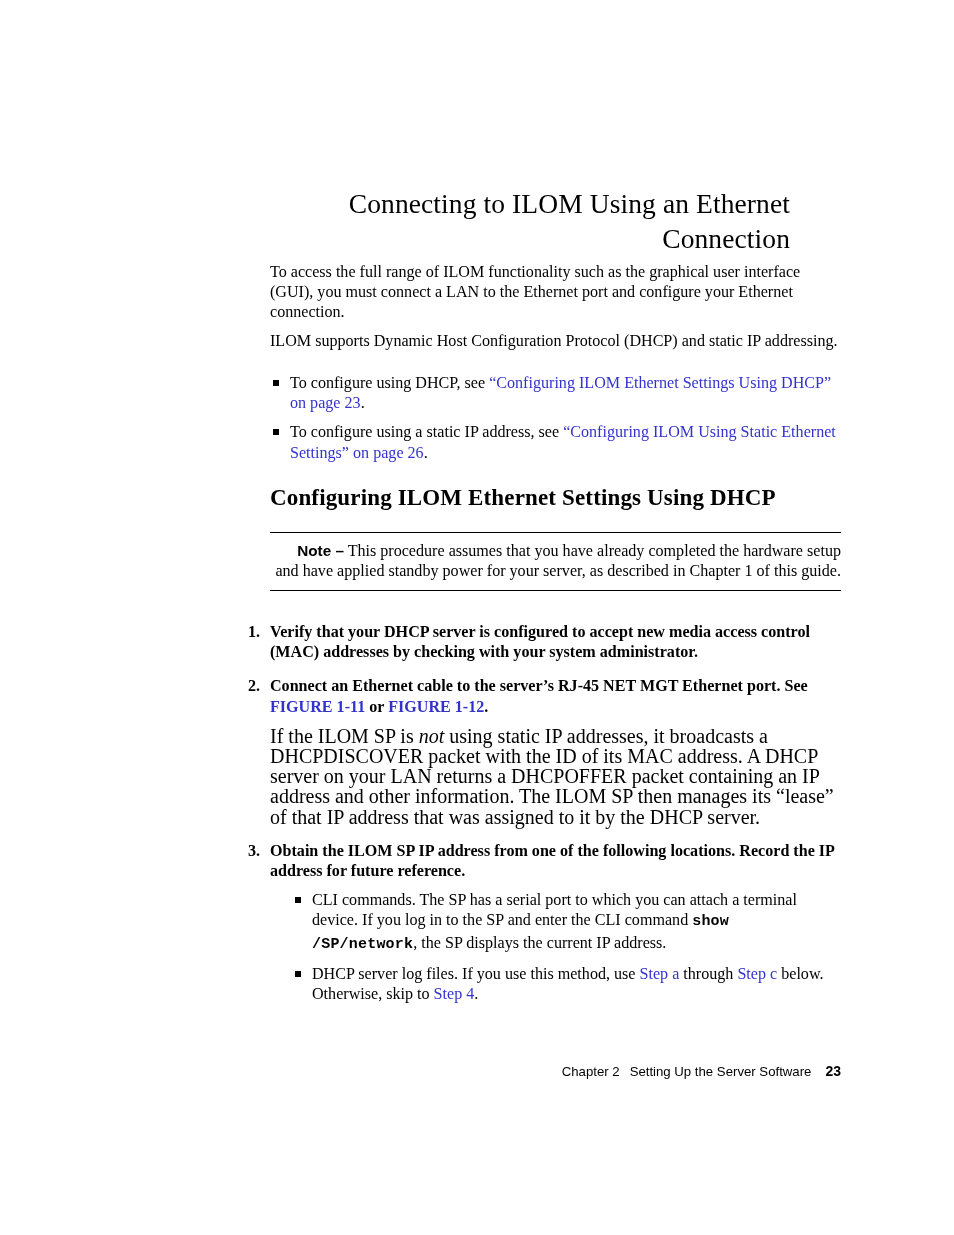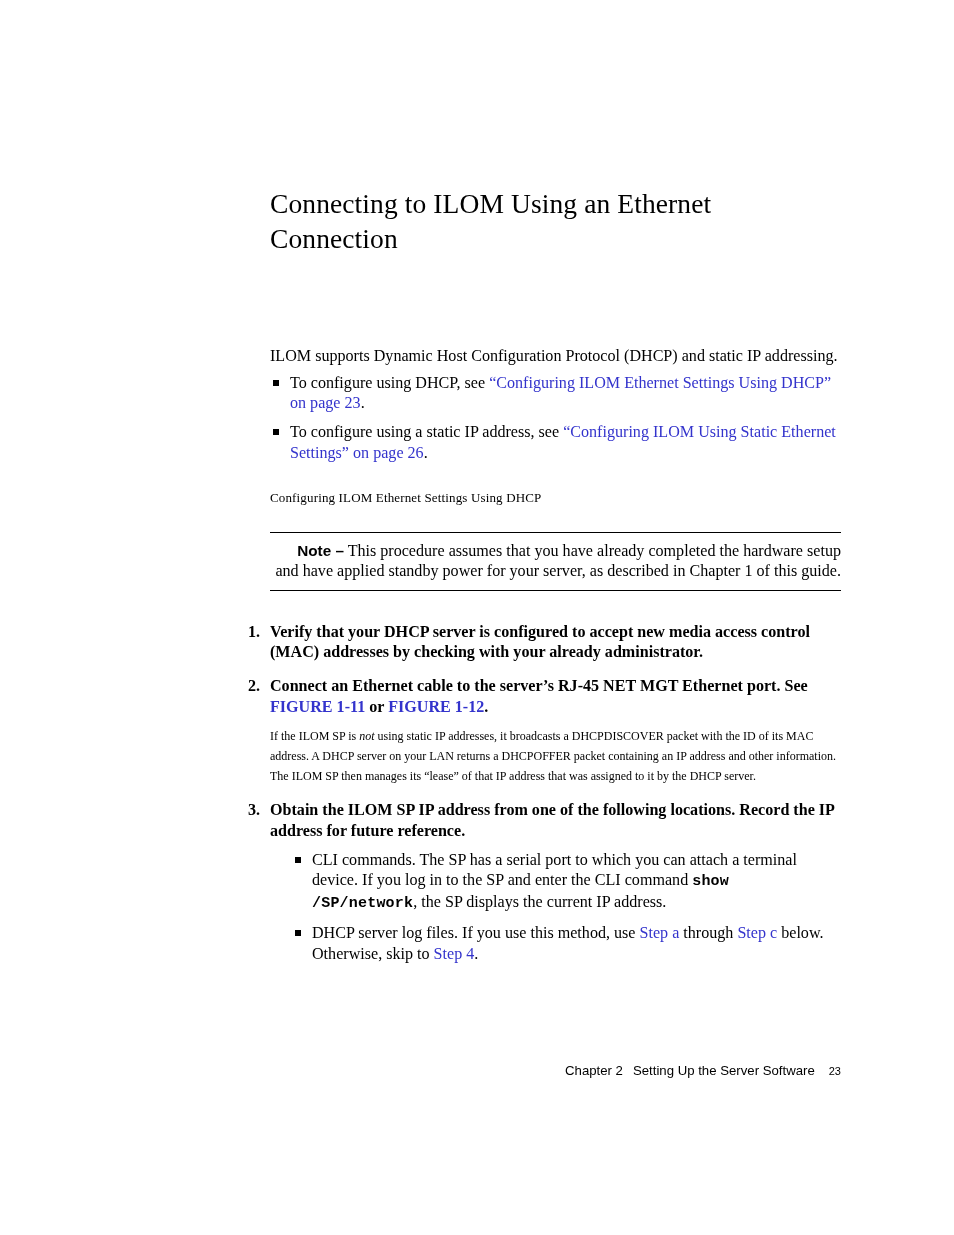--- a/index.html
+++ b/index.html
@@ -36,20 +36,21 @@
   .chapter-title {
     position: absolute;
     left: 270px;
     top: 186px;
     width: 520px;
     font-size: 27.5px;
     line-height: 35px;
     font-weight: normal;
     letter-spacing: 0.1px;
     margin: 0;
+    text-align: right;
   }
 
   
   .body-para {
     font-size: 16.1px;
     line-height: 20.2px;
     text-align: left;
     margin: 0;
   }
 
@@ -80,23 +81,23 @@
   .lnk {
     color: #3333cc;
     text-decoration: none;
   }
 
   
   .section-heading {
     position: absolute;
     left: 270px;
     top: 485px;
-    font-size: 13px;
+    font-size: 23px;
     line-height: 26px;
-    font-weight: normal;
+    font-weight: bold;
     letter-spacing: 0.15px;
     margin: 0;
   }
 
   
   .note-box {
     position: absolute;
     left: 270px;
     top: 532px;
     width: 571px;
@@ -136,21 +137,21 @@
     line-height: 20.2px;
     font-weight: bold;
   }
   .step-title {
     font-size: 16.1px;
     line-height: 20.2px;
     font-weight: bold;
     margin: 0;
   }
   .step-body {
-    font-size: 12px;
+    font-size: 20px;
     line-height: 20.2px;
     margin: 9px 0 0 0;
     font-weight: normal;
   }
   .step .bullet-list {
     margin-top: 9px;
     padding-left: 24px;
   }
 
   .mono {
@@ -169,31 +170,34 @@
     top: 1062px;
     width: 571px;
     text-align: right;
     font-family: "Liberation Sans", "DejaVu Sans", sans-serif;
     font-size: 13.2px;
     line-height: 18px;
     color: #000;
   }
   .footer .f-chapter { margin-right: 10px; text-align: center; }
   .footer .f-title { margin-right: 14px; }
-  .footer .f-page { font-weight: normal; font-size: 11px; }
+  .footer .f-page { font-weight: bold; font-size: 14px; }
 </style>
 </head>
 <body>
 
 <div class="page">
 
   <h1 class="chapter-title">Connecting to ILOM Using an Ethernet Connection</h1>
 
-
-  <div class="col" style="top:346px;">
+  <div class="col" style="top:262px;">
+    <p class="body-para">To access the full range of ILOM functionality such as the graphical user interface (GUI), you must connect a LAN to the Ethernet port and configure your Ethernet connection.</p>
+  </div>
+
+  <div class="col" style="top:331px;">
     <p class="body-para">ILOM supports Dynamic Host Configuration Protocol (DHCP) and static IP addressing.</p>
   </div>
 
   <div class="col bullet-list" style="top:373px; left:272px; width:568px;">
 
     <div class="bullet-item">
       <span class="bullet-mark"></span>
       <span>To configure using DHCP, see </span><a class="lnk" href="#">“Configuring ILOM Ethernet Settings Using DHCP” on page 23</a><span>.</span>
     </div>
 
@@ -208,21 +212,21 @@
   <div class="note-box">
     <p class="note-text">
       <span class="note-label">Note –</span><span> This procedure assumes that you have already completed the hardware setup and have applied standby power for your server, as described in Chapter 1 of this guide.</span>
     </p>
   </div>
 
   <div class="steps">
 
     <div class="step" style="margin-bottom:14px;">
       <span class="step-num">1.</span>
-      <p class="step-title">Verify that your DHCP server is configured to accept new media access control (MAC) addresses by checking with your already administrator.</p>
+      <p class="step-title">Verify that your DHCP server is configured to accept new media access control (MAC) addresses by checking with your system administrator.</p>
     </div>
 
     <div class="step" style="margin-bottom:14px;">
       <span class="step-num">2.</span>
       <p class="step-title"><span>Connect an Ethernet cable to the server’s RJ-45 NET MGT Ethernet port. See </span><a class="lnk" href="#">FIGURE 1-11</a><span class="bld"> or </span><a class="lnk" href="#">FIGURE 1-12</a><span>.</span></p>
       <p class="step-body"><span>If the ILOM SP is </span><span class="ital">not</span><span> using static IP addresses, it broadcasts a DHCPDISCOVER packet with the ID of its MAC address. A DHCP server on your LAN returns a DHCPOFFER packet containing an IP address and other information. The ILOM SP then manages its “lease” of that IP address that was assigned to it by the DHCP server.</span></p>
     </div>
 
     <div class="step">
       <span class="step-num">3.</span>

